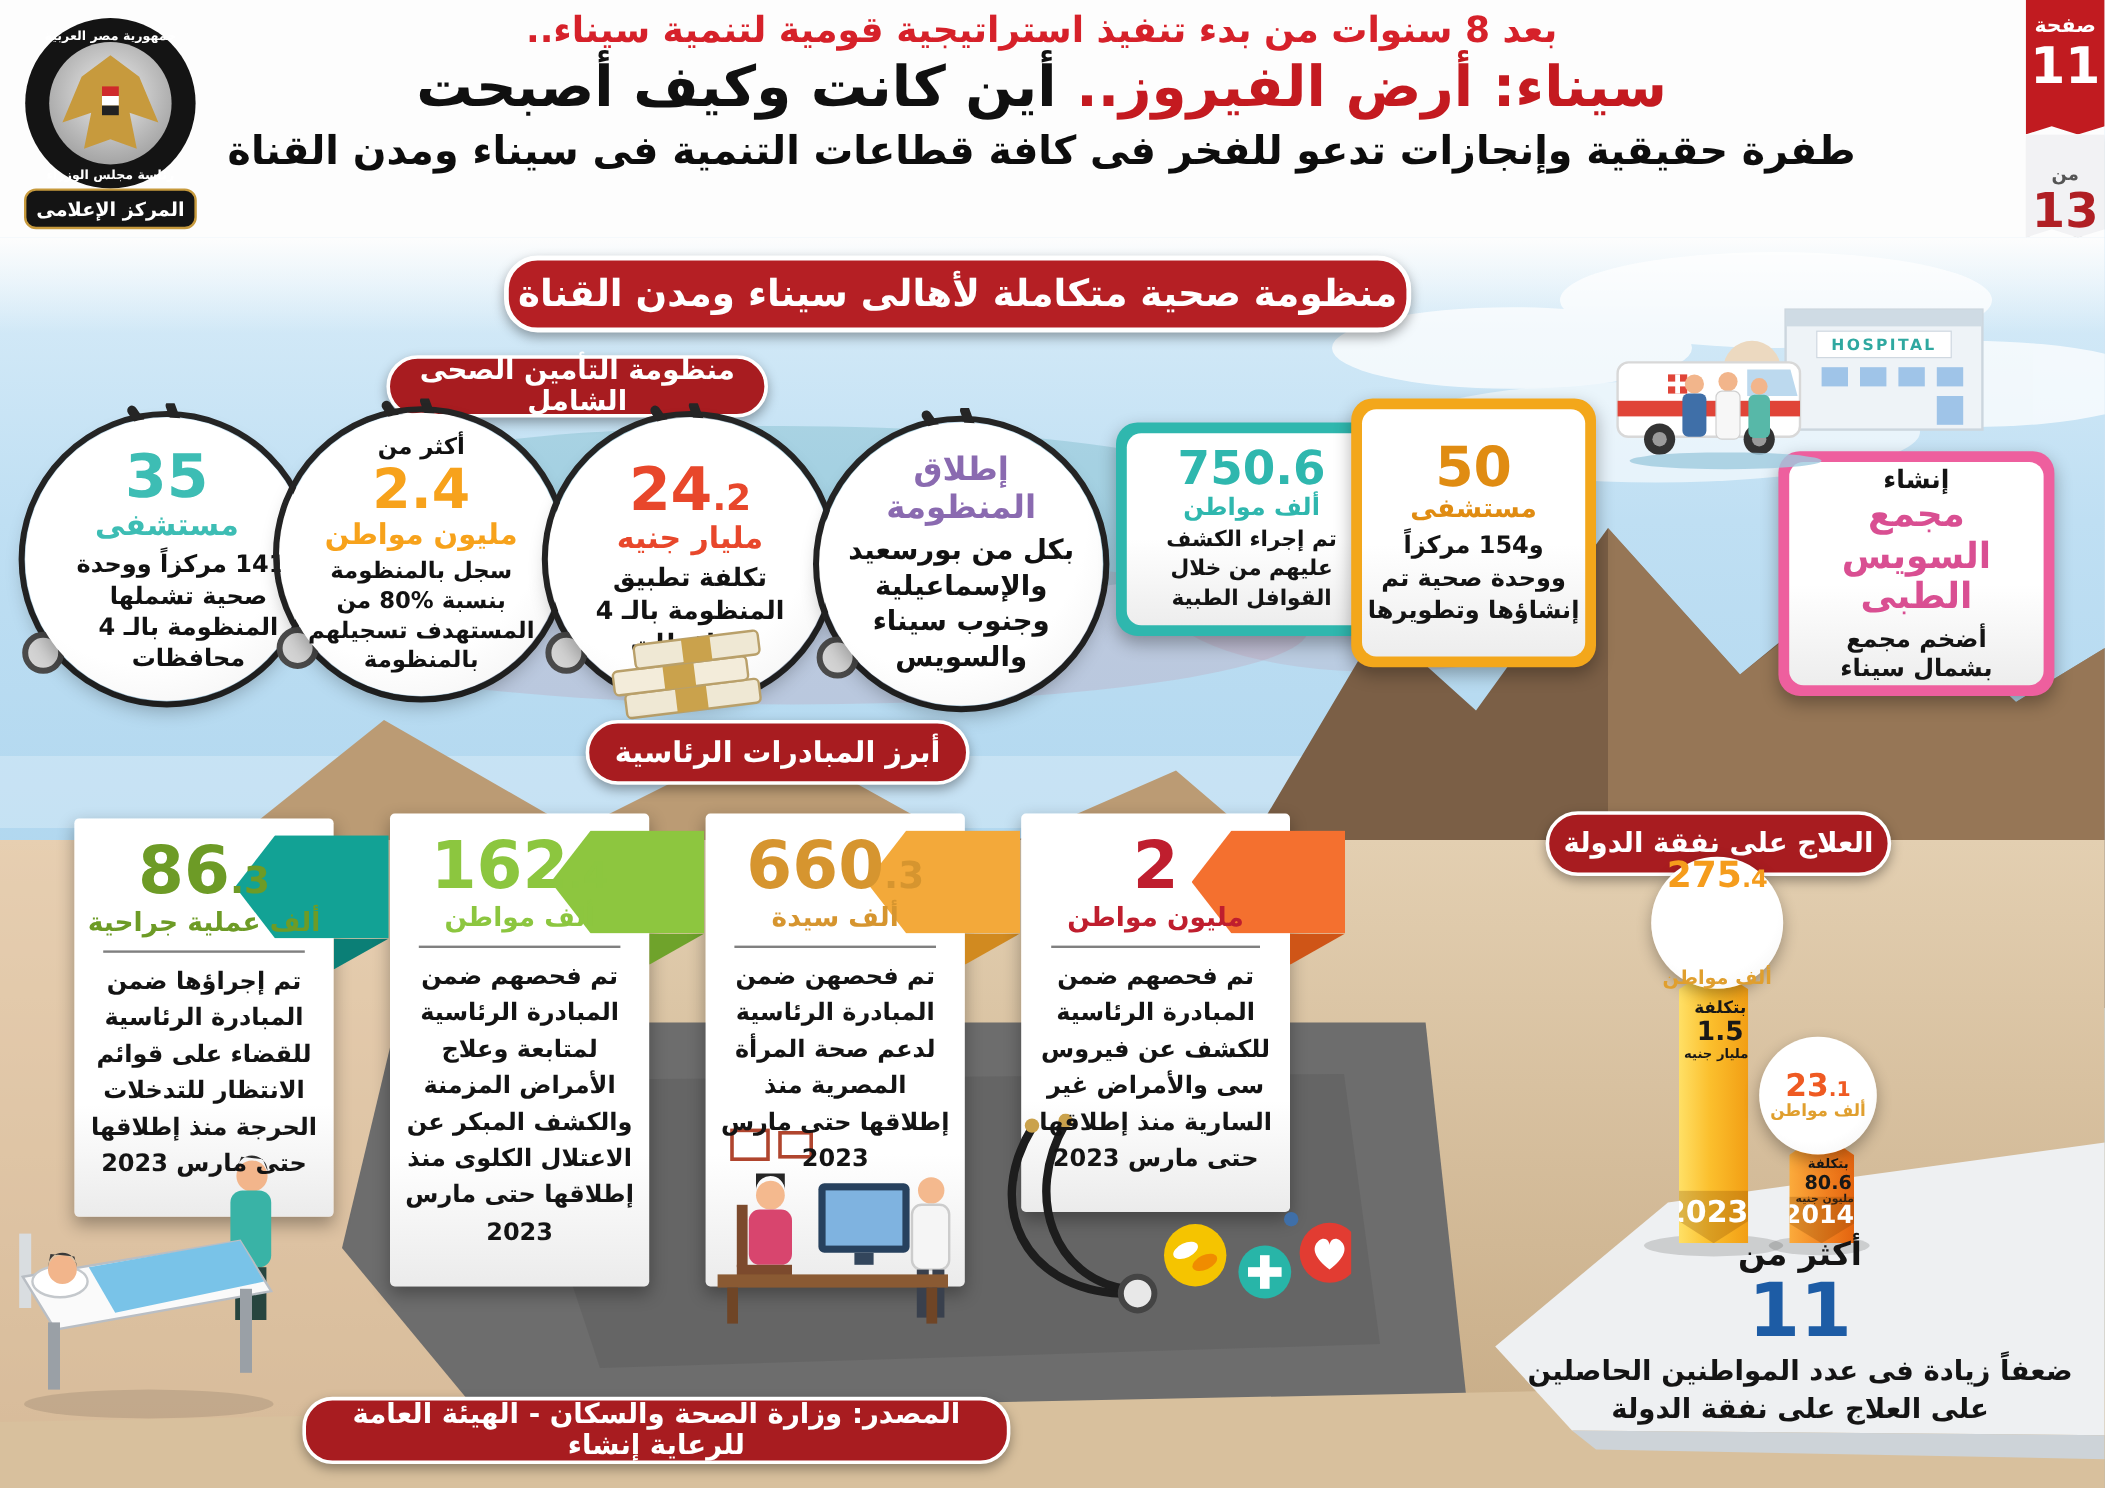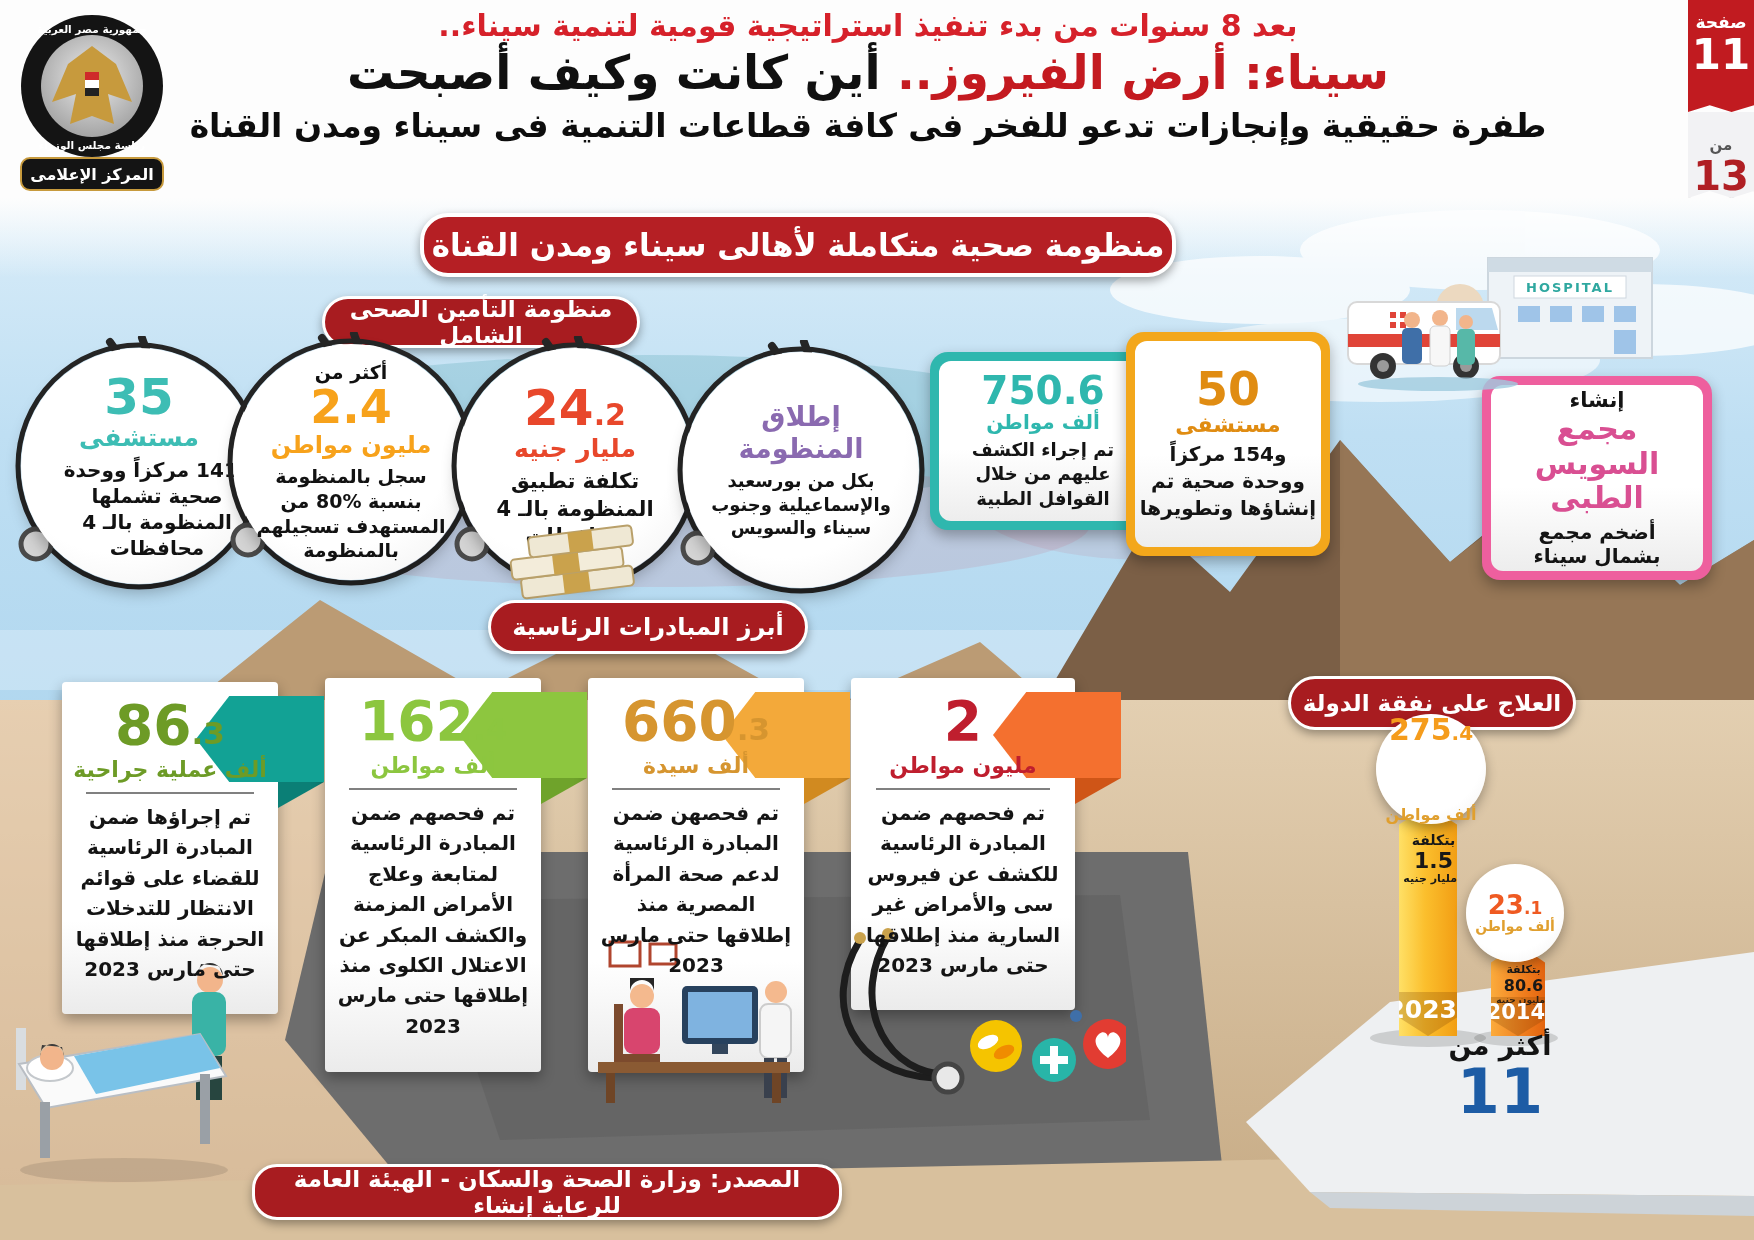--- a/index.html
+++ b/index.html
@@ -212,21 +212,21 @@
 
 <div class="abs" style="left:676px;top:340px;width:250px;height:260px;">
   <svg width="250" height="260" viewBox="0 0 250 260" style="position:absolute;left:0;top:0;">
     <circle cx="125" cy="130" r="121" fill="none" stroke="#262626" stroke-width="5"></circle>
     <line x1="96" y1="6" x2="110" y2="26" stroke="#262626" stroke-width="8" stroke-linecap="round"></line>
     <line x1="128" y1="2" x2="136" y2="24" stroke="#262626" stroke-width="8" stroke-linecap="round"></line>
     <circle cx="22" cy="208" r="15" fill="#d4d4d4" stroke="#4a4a4a" stroke-width="5"></circle>
   </svg>
   <div class="circ" style="left:7px;top:12px;width:236px;height:236px;">
     <div class="u" style="color:#8a6ab0;font-size:27px;width:170px;">إطلاق المنظومة</div>
-    <div class="d" style="font-size:18px;width:190px;">بكل من بورسعيد والإسماعيلية وجنوب سيناء والسويس</div>
+    <div class="d" style="font-size:23px;width:190px;">بكل من بورسعيد والإسماعيلية وجنوب سيناء والسويس</div>
   </div>
 </div>
 
 <svg class="abs" style="left:502px;top:520px;" width="150" height="85" viewBox="0 0 150 85">
   <g transform="rotate(-7 75 50)">
     <rect x="18" y="52" width="112" height="20" rx="4" fill="#efe8d4" stroke="#b9a06a" stroke-width="2"></rect>
     <rect x="60" y="52" width="26" height="20" fill="#caa24c"></rect>
     <rect x="10" y="32" width="112" height="20" rx="4" fill="#f3ecda" stroke="#b9a06a" stroke-width="2"></rect>
     <rect x="52" y="32" width="26" height="20" fill="#caa24c"></rect>
     <rect x="30" y="12" width="104" height="20" rx="4" fill="#efe8d4" stroke="#b9a06a" stroke-width="2"></rect>
@@ -375,20 +375,21 @@
   <div style="color:#e09f2e;font-size:16px;">ألف مواطن</div>
 </div>
 <div class="badge" style="left:1466px;top:864px;width:98px;height:98px;">
   <div style="color:#ef5a22;font-size:26px;"><span>23</span><span style="font-size:17px;">.1</span></div>
   <div style="color:#e09f2e;font-size:14px;">ألف مواطن</div>
 </div>
 
 <div class="abs" style="left:1270px;top:1030px;width:460px;text-align:center;">
   <div class="bold" style="font-size:27px;color:#141414;">أكثر من</div>
   <div class="bold" style="font-size:62px;color:#1d5ca5;line-height:1;">11</div>
+  <div class="bold" style="font-size:23px;color:#141414;line-height:1.4;margin-top:4px;">ضعفاً زيادة فى عدد المواطنين الحاصلين على العلاج على نفقة الدولة</div>
 </div>
 
 <div class="abs pill" style="left:252px;top:1164px;width:584px;height:50px;font-size:23px;border-radius:25px;">المصدر: وزارة الصحة والسكان - الهيئة العامة للرعاية إنشاء</div>
 
 <svg class="abs" style="left:4px;top:916px;" width="248" height="300" viewBox="0 0 248 300">
   <circle cx="206" cy="64" r="13" fill="#f2b58b"></circle>
   <path d="M193 60 a13 13 0 0 1 26 0 l-4 -10 -18 -2 Z" fill="#2e2e2e"></path>
   <rect x="188" y="76" width="34" height="64" rx="10" fill="#39b3a6"></rect>
   <rect x="192" y="140" width="12" height="44" fill="#27453f"></rect>
   <rect x="206" y="140" width="12" height="44" fill="#27453f"></rect>

